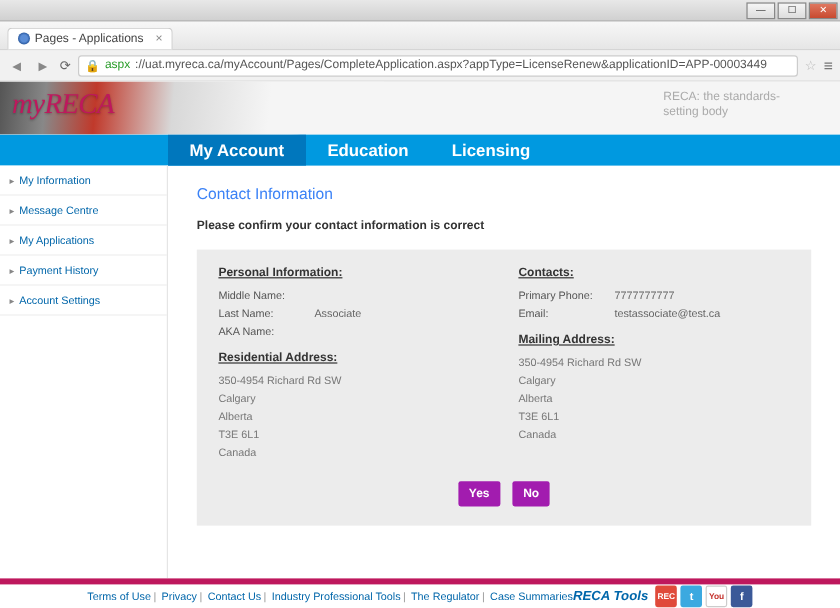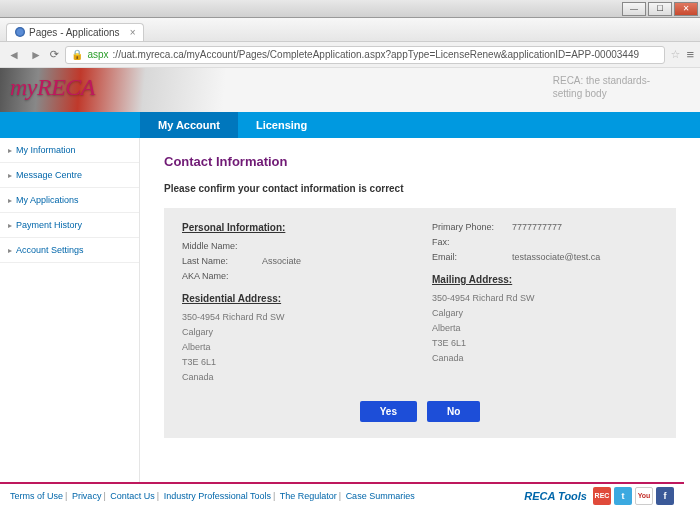--- a/index.html
+++ b/index.html
@@ -27,47 +27,47 @@
 .star-icn { font-size: 11px; color: #bbb; }
 
 
 .page-header { position: relative; height: 44px; background: #f5f5f5; overflow: hidden; }
 .logo { font-family: Georgia, serif; font-size: 24px; color: #be185d; text-shadow: 0 1px 2px rgba(0,0,0,0.3); position: absolute; left: 10px; top: 6px; font-style: italic; letter-spacing: -0.5px; }
 .logo-swoosh { position: absolute; left: 0; top: 0; width: 320px; height: 44px; background: linear-gradient(95deg,#555 0%, #888 12%, #c0392b 25%, #d8d8d8 45%, #f5f5f5 70%); border-radius: 0 0 80px 0 / 0 0 44px 0; }
 .tagline { position: absolute; right: 50px; top: 6px; font-size: 10px; color: #aaa; line-height: 1.3; text-align: left; }
 
 
 .nav { height: 26px; background: #0099e0; display: flex; align-items: stretch; padding-left: 140px; }
-.nav-item { color: #fff; font-size: 11px; font-weight: bold; padding: 10px 18px; display: flex; align-items: center; }
+.nav-item { color: #fff; font-size: 14px; font-weight: bold; padding: 10px 18px; display: flex; align-items: center; }
 .nav-item.active { background: #0077bd; }
 
 
 .content { display: flex; height: 344px; }
 .sidebar { width: 140px; background: #fff; border-right: 1px solid #e5e5e5; }
 .sb-item { font-size: 9px; color: #0066aa; padding: 7px 8px; border-bottom: 1px solid #eee; display: flex; align-items: center; gap: 4px; }
 .sb-caret { font-size: 8px; color: #888; }
 
 .main { flex: 1; padding: 16px 24px 8px; overflow-y: auto; }
-.section-title { font-size: 13px; font-weight: bold; color: #701a75; margin-bottom: 14px; }
+.section-title { font-size: 13px; font-weight: normal; color: #3b82f6; margin-bottom: 14px; }
 .instruction { font-size: 10px; font-weight: bold; color: #333; margin-bottom: 14px; }
 .panel { background: #ececec; padding: 14px 18px 16px; }
 .cols { display: flex; gap: 24px; }
 .col { flex: 1; }
 .subhead { font-size: 10px; font-weight: bold; color: #333; text-decoration: underline; margin-bottom: 8px; }
 .row { display: flex; font-size: 9px; color: #666; margin-bottom: 5px; }
 .row .lbl { width: 80px; color: #555; }
 .row .val { color: #666; }
 .addr-block { margin-top: 12px; }
 .addr-line { font-size: 9px; color: #777; margin-bottom: 5px; }
 
 .btns { display: flex; justify-content: center; gap: 10px; margin-top: 14px; }
-.btn { background: #1d4ed8; color: #fff; font-size: 10px; font-weight: bold; border: none; padding: 5px 20px; border-radius: 2px; }
-
-
-.footer { position: absolute; bottom: 0; left: 0; right: 16px; height: 25px; display: flex; align-items: center; justify-content: space-between; padding: 0 10px; font-size: 9px; border-top: 2px solid #be185d; background: #fff; }
+.btn { background: #a21caf; color: #fff; font-size: 10px; font-weight: bold; border: none; padding: 5px 9px; border-radius: 2px; }
+
+
+.footer { position: absolute; bottom: 0; left: 0; right: 0; height: 25px; display: flex; align-items: center; justify-content: center; padding: 0 10px; font-size: 9px; border-top: 5px solid #be185d; background: #fff; }
 .footer-links { color: #0066aa; }
 .footer-links .sep { color: #999; margin: 0 2px; }
 .footer-right { display: flex; align-items: center; gap: 3px; }
 .blog-label { color: #0066aa; font-size: 11px; font-style: italic; font-weight: bold; margin-right: 3px; }
 .social { width: 18px; height: 18px; border-radius: 2px; display: flex; align-items: center; justify-content: center; font-size: 9px; color: #fff; font-weight: bold; }
 .s-rec { background: #e04a3a; font-size: 7px; }
 .s-tw { background: #3ba9e0; }
 .s-yt { background: #fff; border: 1px solid #ccc; color: #c4302b; font-size: 7px; }
 .s-fb { background: #3b5998; }
 </style>
@@ -105,20 +105,21 @@
   <div class="logo-swoosh"></div>
   <div class="logo">myRECA</div>
   <div class="tagline">
     <div>RECA: the standards-</div>
     <div>setting body</div>
   </div>
 </div>
 
 <div class="nav">
   <div class="nav-item active">My Account</div>
+  <div class="nav-item">Education</div>
   <div class="nav-item">Licensing</div>
 </div>
 
 <div class="content">
   <div class="sidebar">
     <div class="sb-item">
         <span class="sb-caret">▸</span>
         <span>My Information</span>
       </div>
     <div class="sb-item">
@@ -164,27 +165,24 @@
             <div class="subhead">Residential Address:</div>
             <div class="addr-line">350-4954 Richard Rd SW</div>
             <div class="addr-line">Calgary</div>
             <div class="addr-line">Alberta</div>
             <div class="addr-line">T3E 6L1</div>
             <div class="addr-line">Canada</div>
           </div>
         </div>
 
         <div class="col">
+          <div class="subhead">Contacts:</div>
           <div class="row">
               <span class="lbl">Primary Phone:</span>
               <span class="val">7777777777</span>
-            </div>
-          <div class="row">
-              <span class="lbl">Fax:</span>
-              <span class="val"></span>
             </div>
           <div class="row">
               <span class="lbl">Email:</span>
               <span class="val">testassociate@test.ca</span>
             </div>
 
           <div class="addr-block">
             <div class="subhead">Mailing Address:</div>
             <div class="addr-line">350-4954 Richard Rd SW</div>
             <div class="addr-line">Calgary</div>

